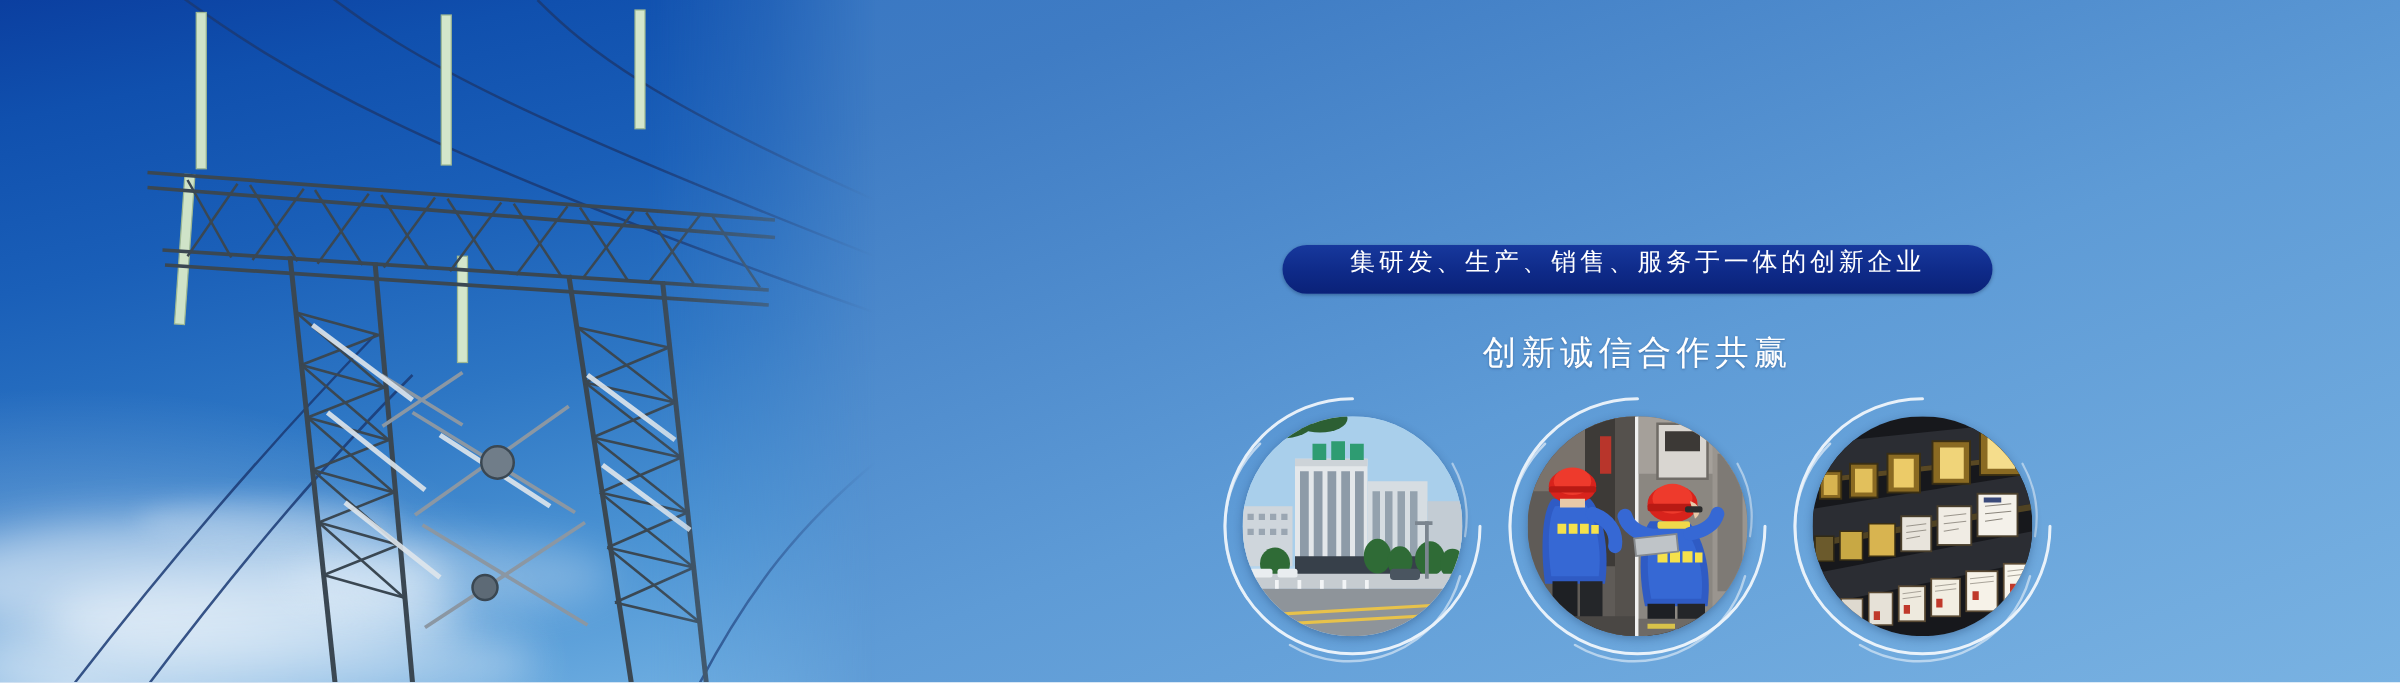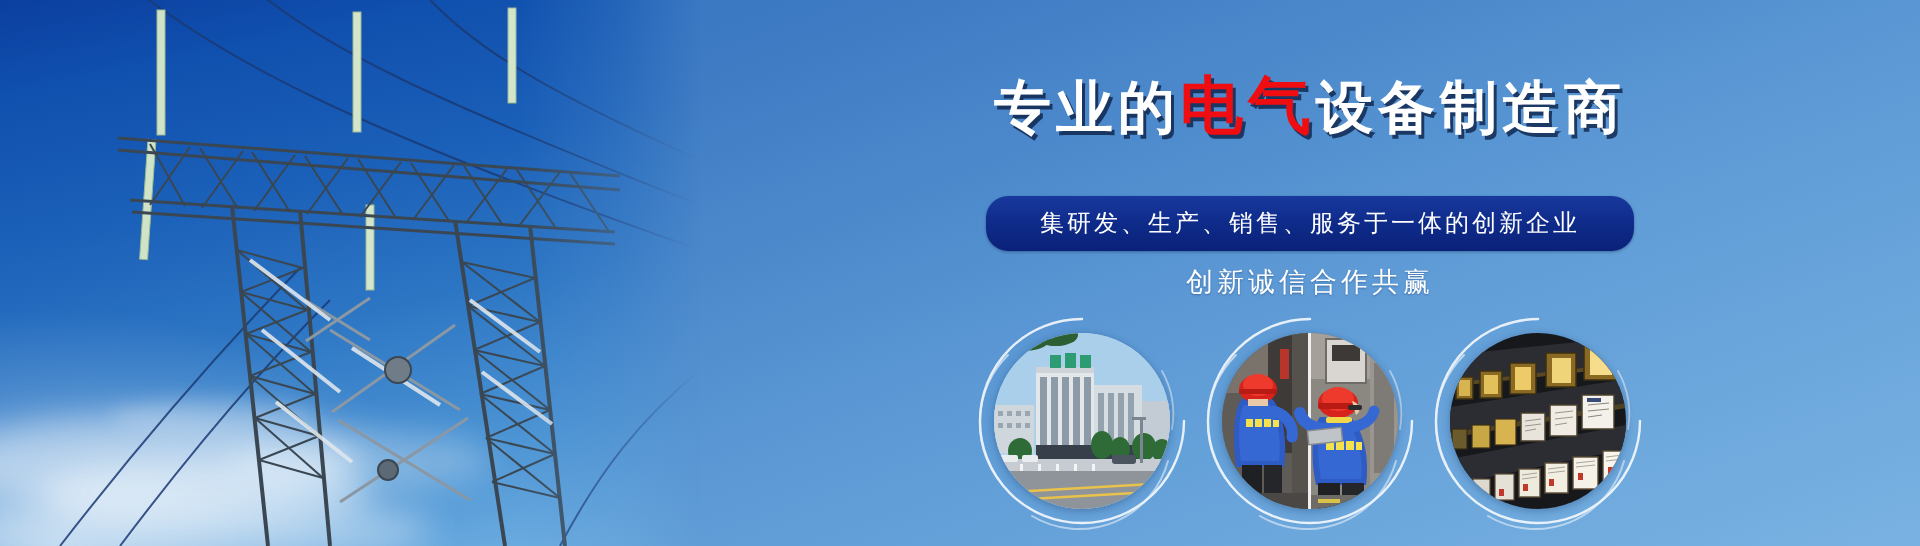--- a/index.html
+++ b/index.html
@@ -55,23 +55,23 @@
     text-shadow:3px 4px 0 rgba(6,22,58,.72);
   }
   .headline .hl-red{ color:#ef0d12; text-shadow:3px 4px 0 rgba(6,22,58,.72); font-size:63px; }
 
   
   .pill-wrap{position:absolute; top:196px; left:0; width:1220px; text-align:center;}
   .pill{
     display:inline-block;
     background:linear-gradient(180deg,#17389d 0%,#0e2a88 55%,#0a2178 100%);
     color:#ffffff;
-    font-size:24px;
+    font-size:20px;
     letter-spacing:3px;
-    padding:11px 54px 12px;
+    padding:0 54px 12px;
     border-radius:22px;
     white-space:nowrap;
     box-shadow:0 1px 3px rgba(4,16,50,.35);
   }
 
   
   .keywords{
     position:absolute; top:264px; left:0; width:1220px;
     display:flex; justify-content:center; align-items:center;
   }
@@ -241,23 +241,20 @@
         </g>
 
         <circle cx="398" cy="370" r="13" fill="#707d89" stroke="#3a4752" stroke-width="2"></circle>
         <circle cx="388" cy="470" r="10" fill="#5d6a76" stroke="#3a4752" stroke-width="2"></circle>
       </g>
     </svg>
   </div>
 
   <div class="content">
 
-    <div class="headline">
-      <span>专业的</span><span class="hl-red">电气</span><span>设备制造商</span>
-    </div>
 
     <div class="pill-wrap">
       <div class="pill">集研发、生产、销售、服务于一体的创新企业</div>
     </div>
 
     <div class="keywords">
       <div class="kw">创新</div>
       <div class="kw">诚信</div>
       <div class="kw">合作</div>
       <div class="kw">共赢</div>

